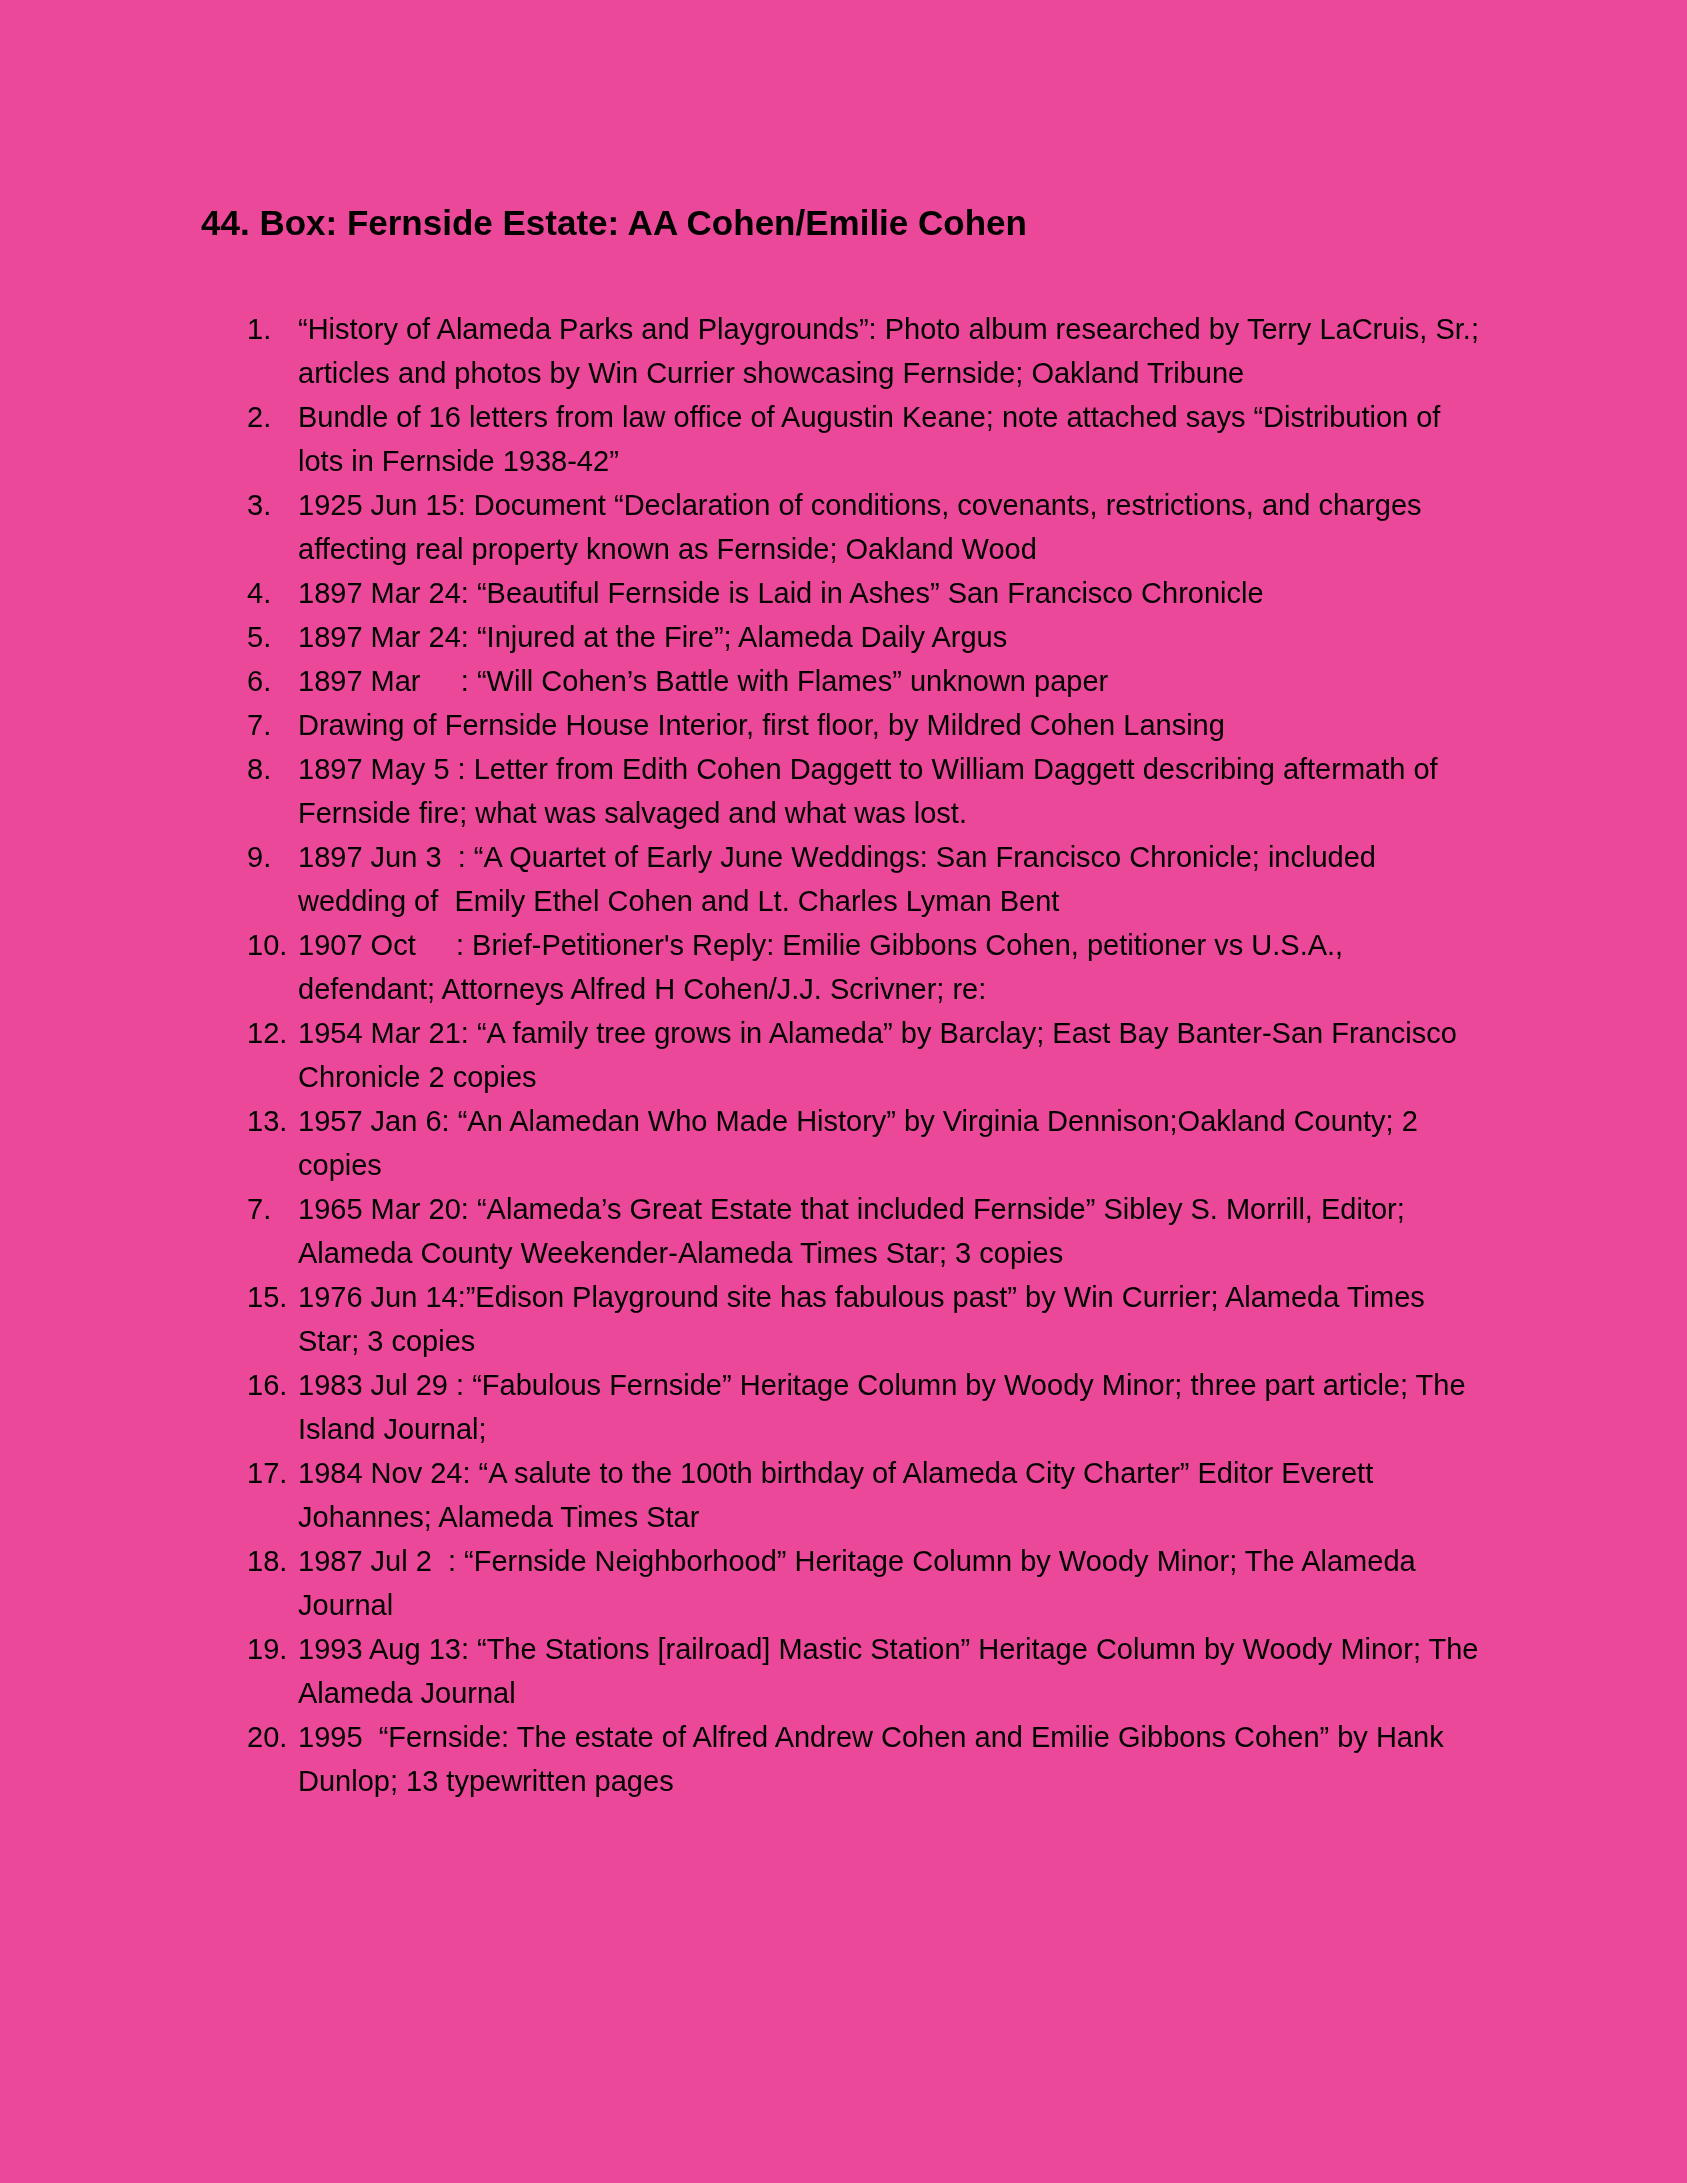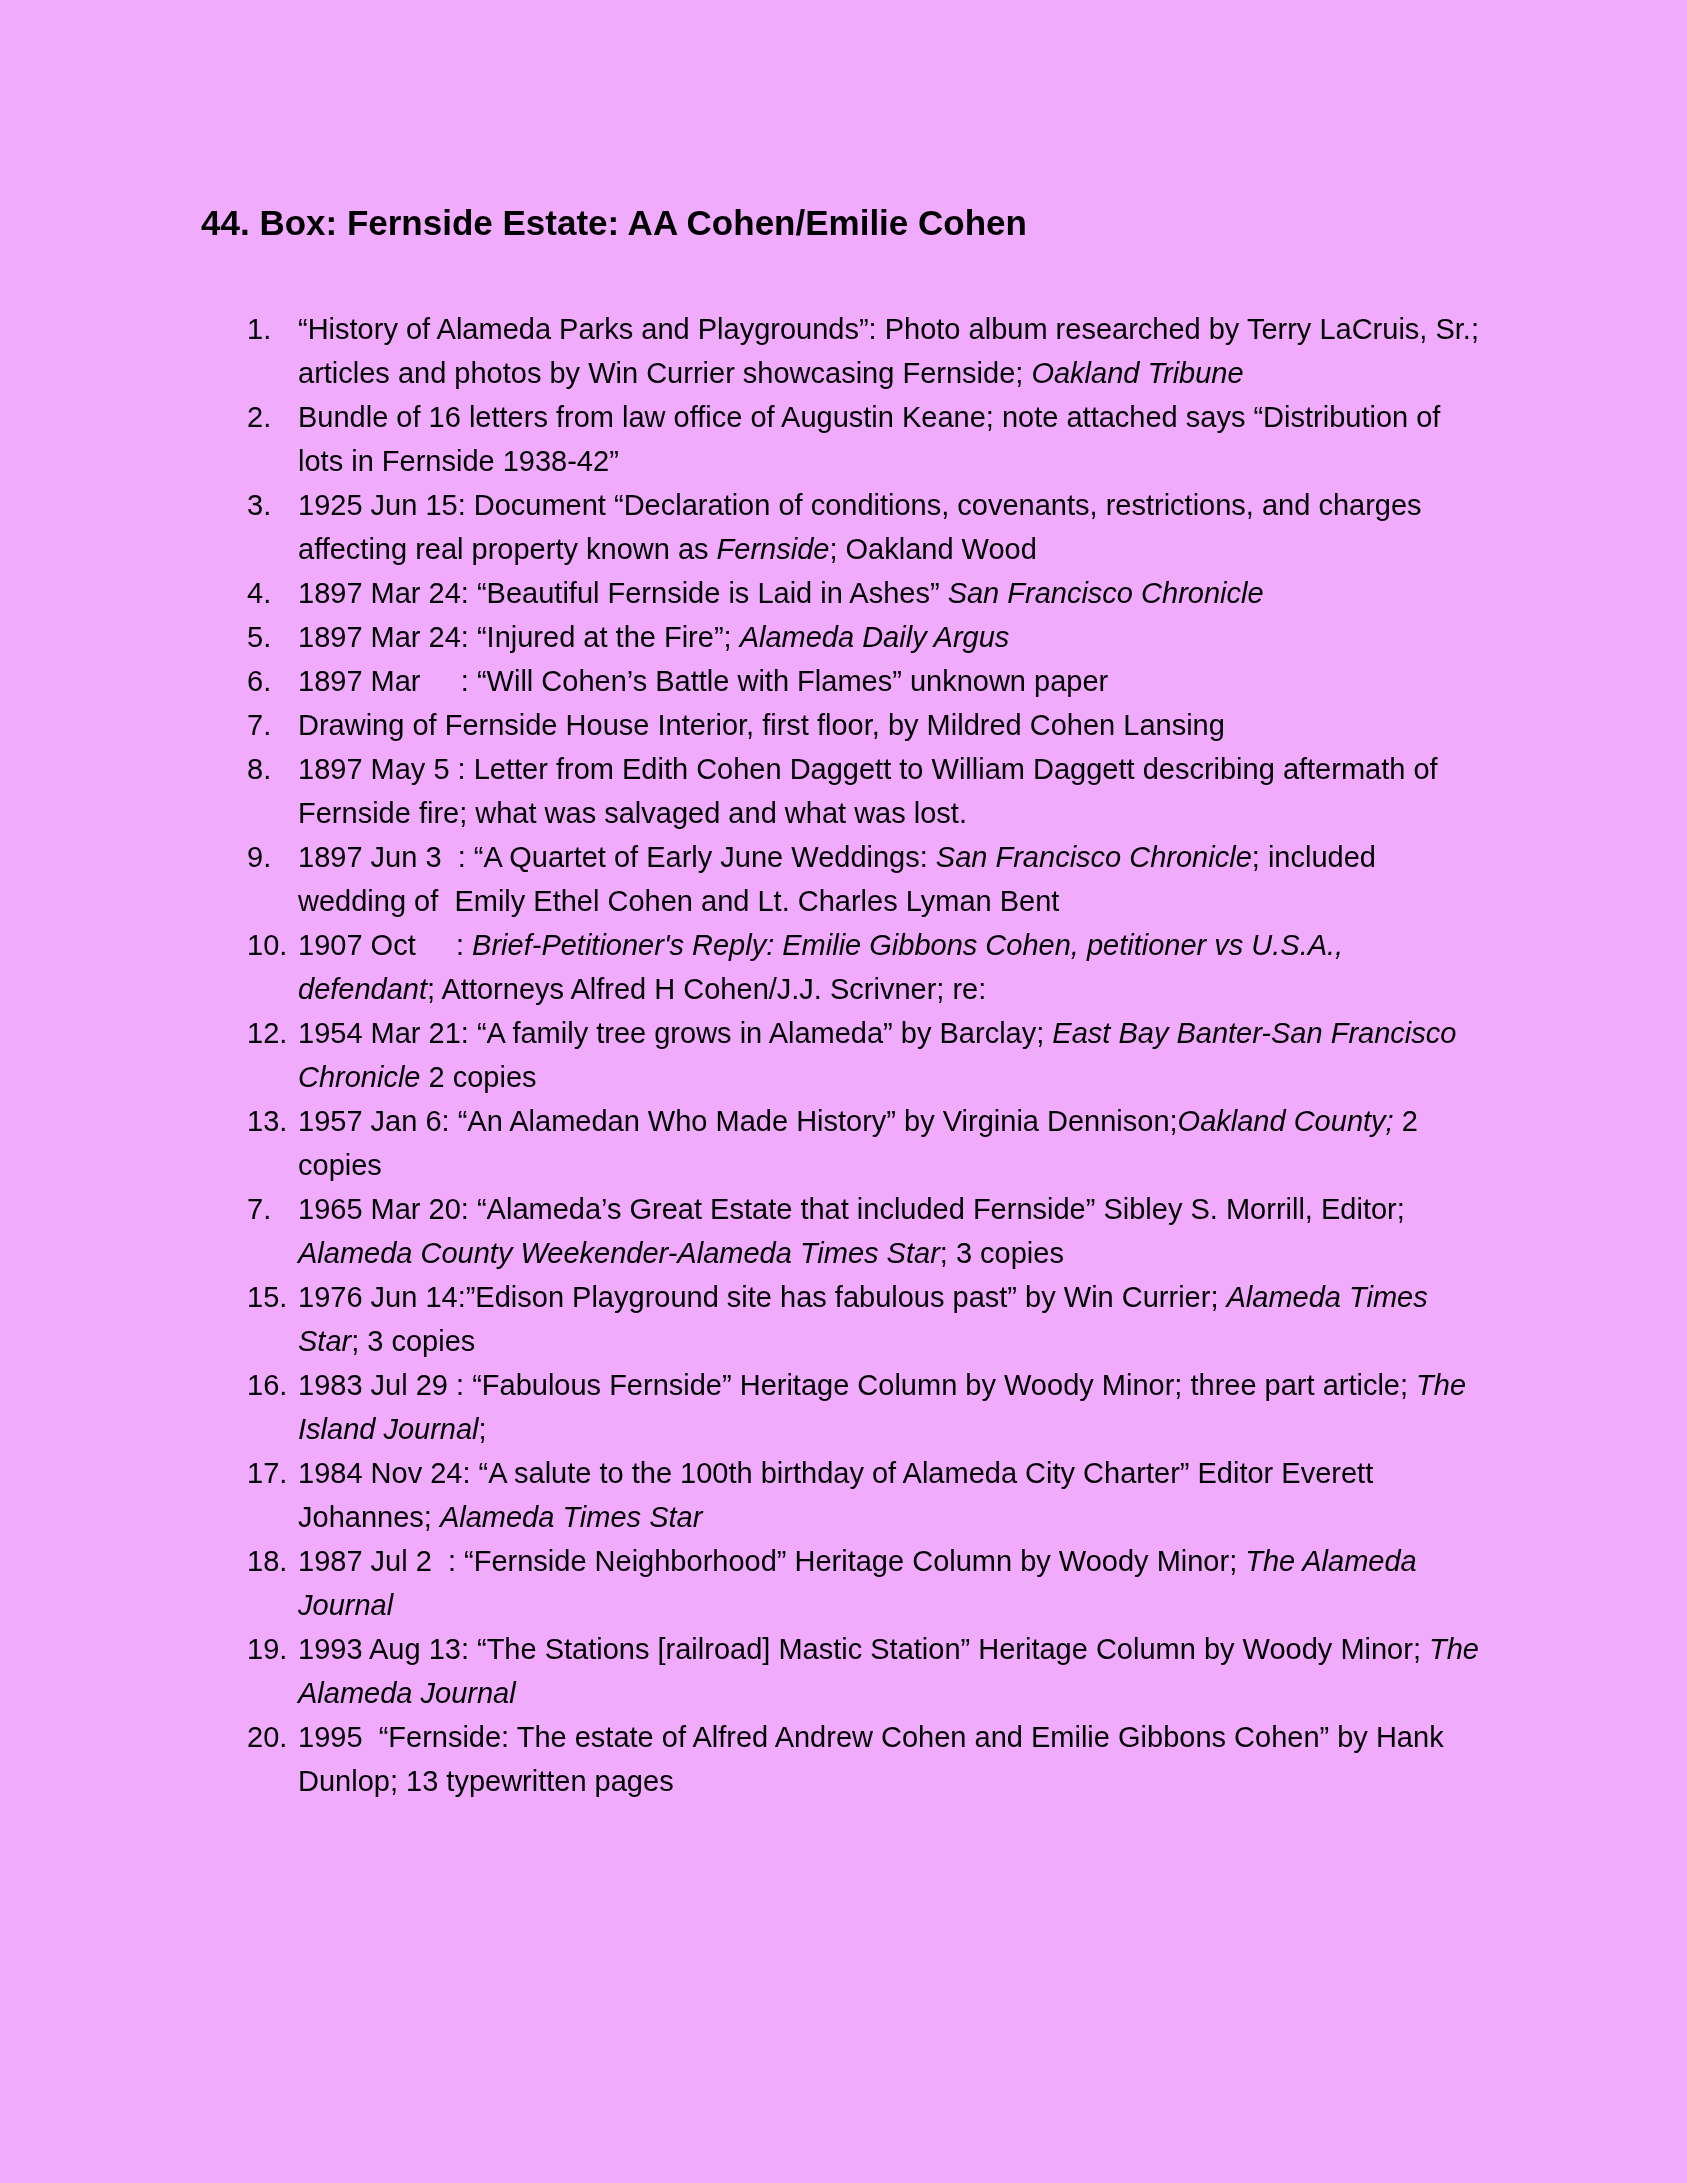--- a/index.html
+++ b/index.html
@@ -12,21 +12,21 @@
     min-height: 2183px;
     font-family: "Liberation Sans", "DejaVu Sans", sans-serif;
     color: #000000;
     box-sizing: border-box;
   }
   .page {
     box-sizing: border-box;
     width: 1687px;
     min-height: 2183px;
     padding: 202px 201px 141px 201px;
-    background: #f0abfc;
+    background: #ec4899;
   }
   .doc-title {
     font-size: 35px;
     font-weight: bold;
     line-height: 1.2;
     margin: 0 0 63px 0;
     letter-spacing: 0;
   }
   .doc-list {
     margin-left: 46px;
@@ -39,21 +39,20 @@
   }
   .item-number {
     flex: 0 0 51px;
     white-space: pre;
   }
   .item-text {
     flex: 1 1 auto;
     white-space: pre-wrap;
   }
   .italic {
-    font-style: italic;
   }
 </style>
 </head>
 <body>
 
 <div class="page">
   <h1 class="doc-title">44. Box: Fernside Estate: AA Cohen/Emilie Cohen</h1>
   <div class="doc-list" id="item-list">
       <div class="list-item">
         <span class="item-number">1.</span>

